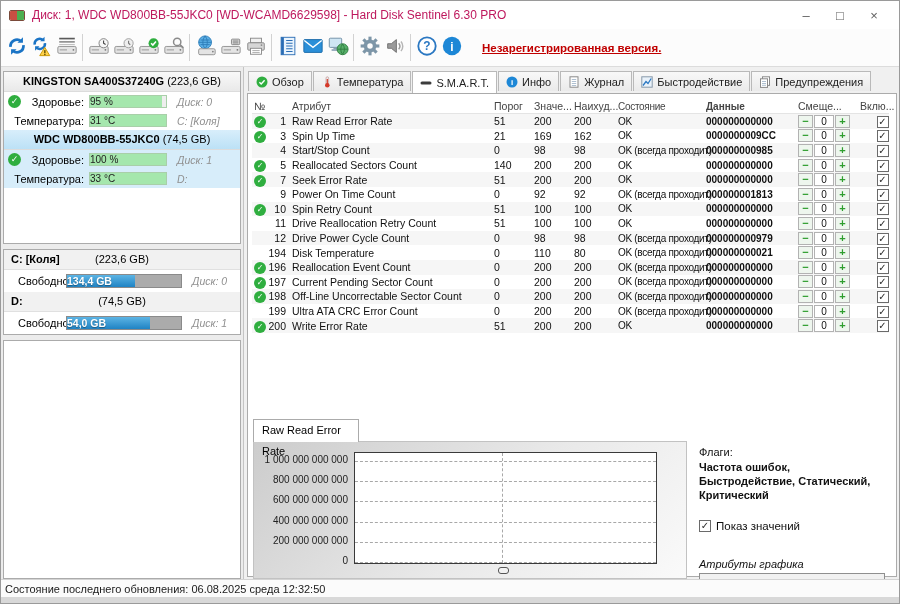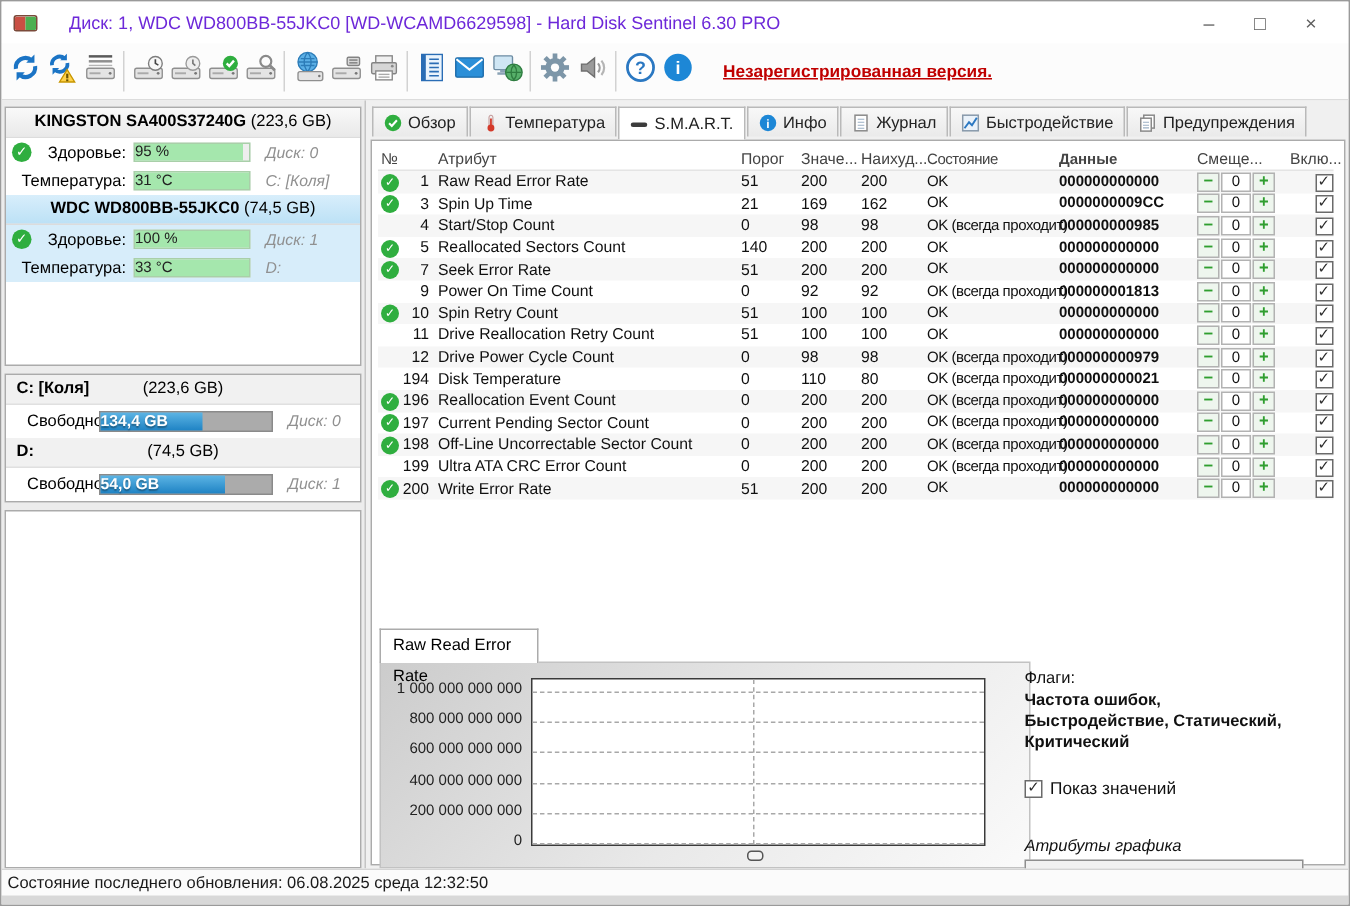--- a/index.html
+++ b/index.html
@@ -3,21 +3,21 @@
 <meta charset="utf-8">
 <style>
   * { margin:0; padding:0; box-sizing:border-box; font-family:"Liberation Sans",sans-serif; }
   html,body { width:900px; height:604px; }
   body { position:relative; background:#fff; overflow:hidden; border:1px solid #9a9a9a; }
 
   
   .titlebar { height:28px; display:flex; align-items:center; background:#fff; padding:0 8px; }
   .app-icon { width:16px; height:11px; display:flex; border:1px solid #7a4a3a; border-radius:2px; overflow:hidden; }
   .app-icon i { flex:1; } .app-icon i.r { background:#c94f43; } .app-icon i.g { background:#4caf50; }
-  .title-text { margin-left:21px; font-size:12px; color:#6d28d9; }
+  .title-text { margin-left:7px; font-size:12px; color:#be185d; }
   .win-controls { margin-left:auto; display:flex; color:#606060; }
   .win-btn { width:34px; text-align:center; font-size:13px; cursor:default; }
 
   
   .toolbar { height:38px; display:flex; align-items:center; background:#fcfcfc; border-bottom:1px solid #dcdcdc; padding-left:3px; }
   .tb-group { display:flex; align-items:center; }
   .tb-sep { width:1px; height:27px; background:#d2d2d2; margin:0 3px; }
   .tb-btn { width:25px; height:30px; display:flex; align-items:center; justify-content:center; }
   .tb-btn svg { width:22px; height:22px; }
   .unreg-link { margin-left:18px; font-size:11.5px; font-weight:bold; color:#c00000; text-decoration:underline; cursor:pointer; }
@@ -88,21 +88,21 @@
                font-size:11px; line-height:21px; padding-left:8px; z-index:2; }
   .chart-box { position:absolute; left:5px; top:347px; width:434px; height:138px; border:1px solid #c2c2c2;
                background:linear-gradient(135deg,#cccccc 0%,#e9e9e9 55%,#fafafa 100%); }
   .plot { position:absolute; left:100px; top:10px; width:303px; height:112px; background:#fff; border:1px solid #3a3a3a; }
   .gline { position:absolute; left:0; right:0; border-top:1px dashed #a8a8a8; }
   .vline { position:absolute; top:0; bottom:0; left:49%; border-left:1px dashed #a8a8a8; }
   .ylab { position:absolute; left:0; width:94px; text-align:right; font-size:10px; color:#222; white-space:nowrap; }
   .handle { position:absolute; left:244px; top:125px; width:11px; height:7px; background:#f2f2f2; border:1px solid #555; border-radius:3px; }
 
   
-  .flags { position:absolute; left:435px; top:352px; width:186px; font-size:11px; color:#111; }
+  .flags { position:absolute; left:451px; top:352px; width:186px; font-size:11px; color:#111; }
   .flags .f-label { margin-bottom:2px; }
   .flags .f-text { font-weight:bold; line-height:14px; }
   .f-check { display:flex; align-items:center; gap:5px; margin-top:18px; font-size:11.5px; }
   .f-attrs { margin-top:26px;font-style:italic; }
   .combo { margin-top:3px; width:186px; height:21px; border:1px solid #8f8f8f; background:#f1f1f1; display:flex; align-items:center;
            justify-content:space-between; padding:0 7px; font-size:11px; }
   .chev { width:0; height:0; border-left:4px solid transparent; border-right:4px solid transparent; border-top:5px solid #555; }
 
   
   .statusbar { position:absolute; left:0; right:0; bottom:6px; height:18px; background:#fbfbfb; border-top:1px solid #d4d4d4;

